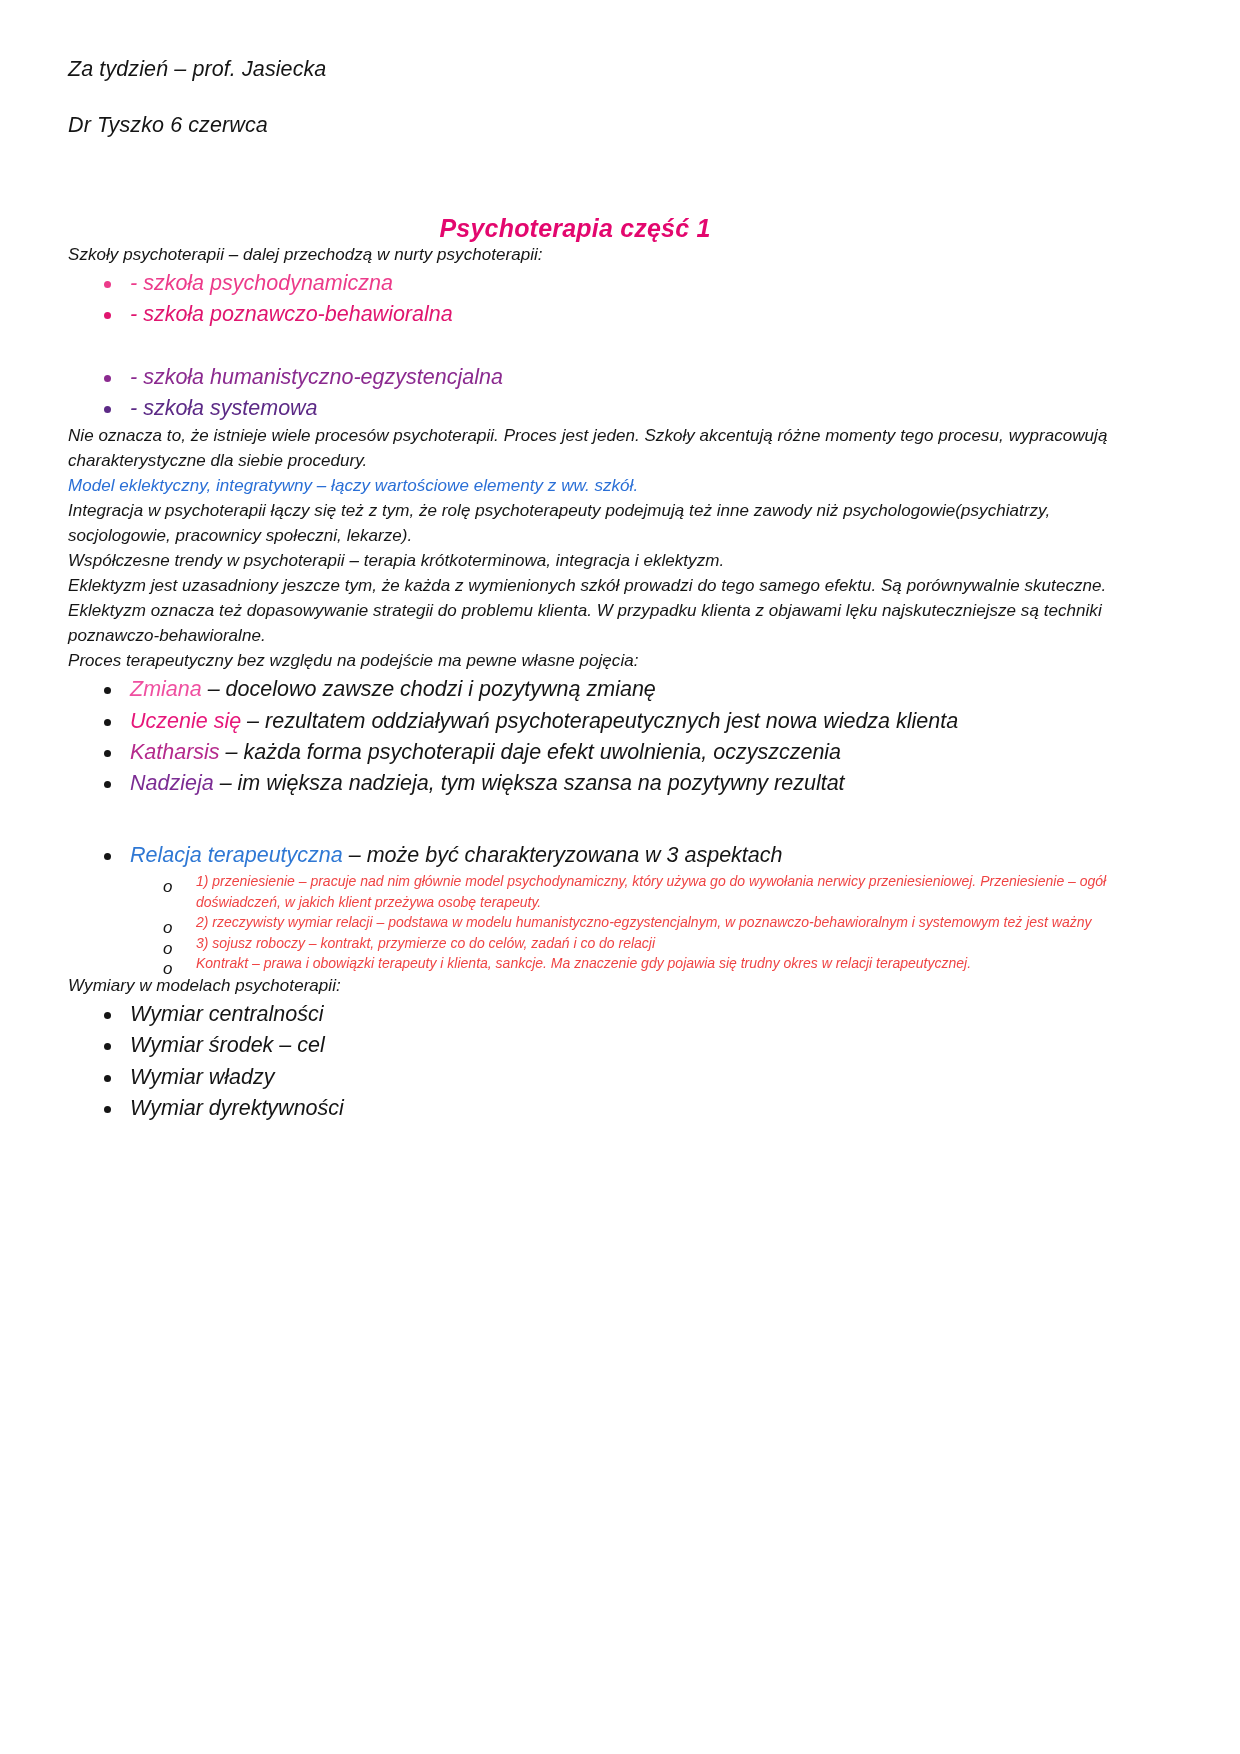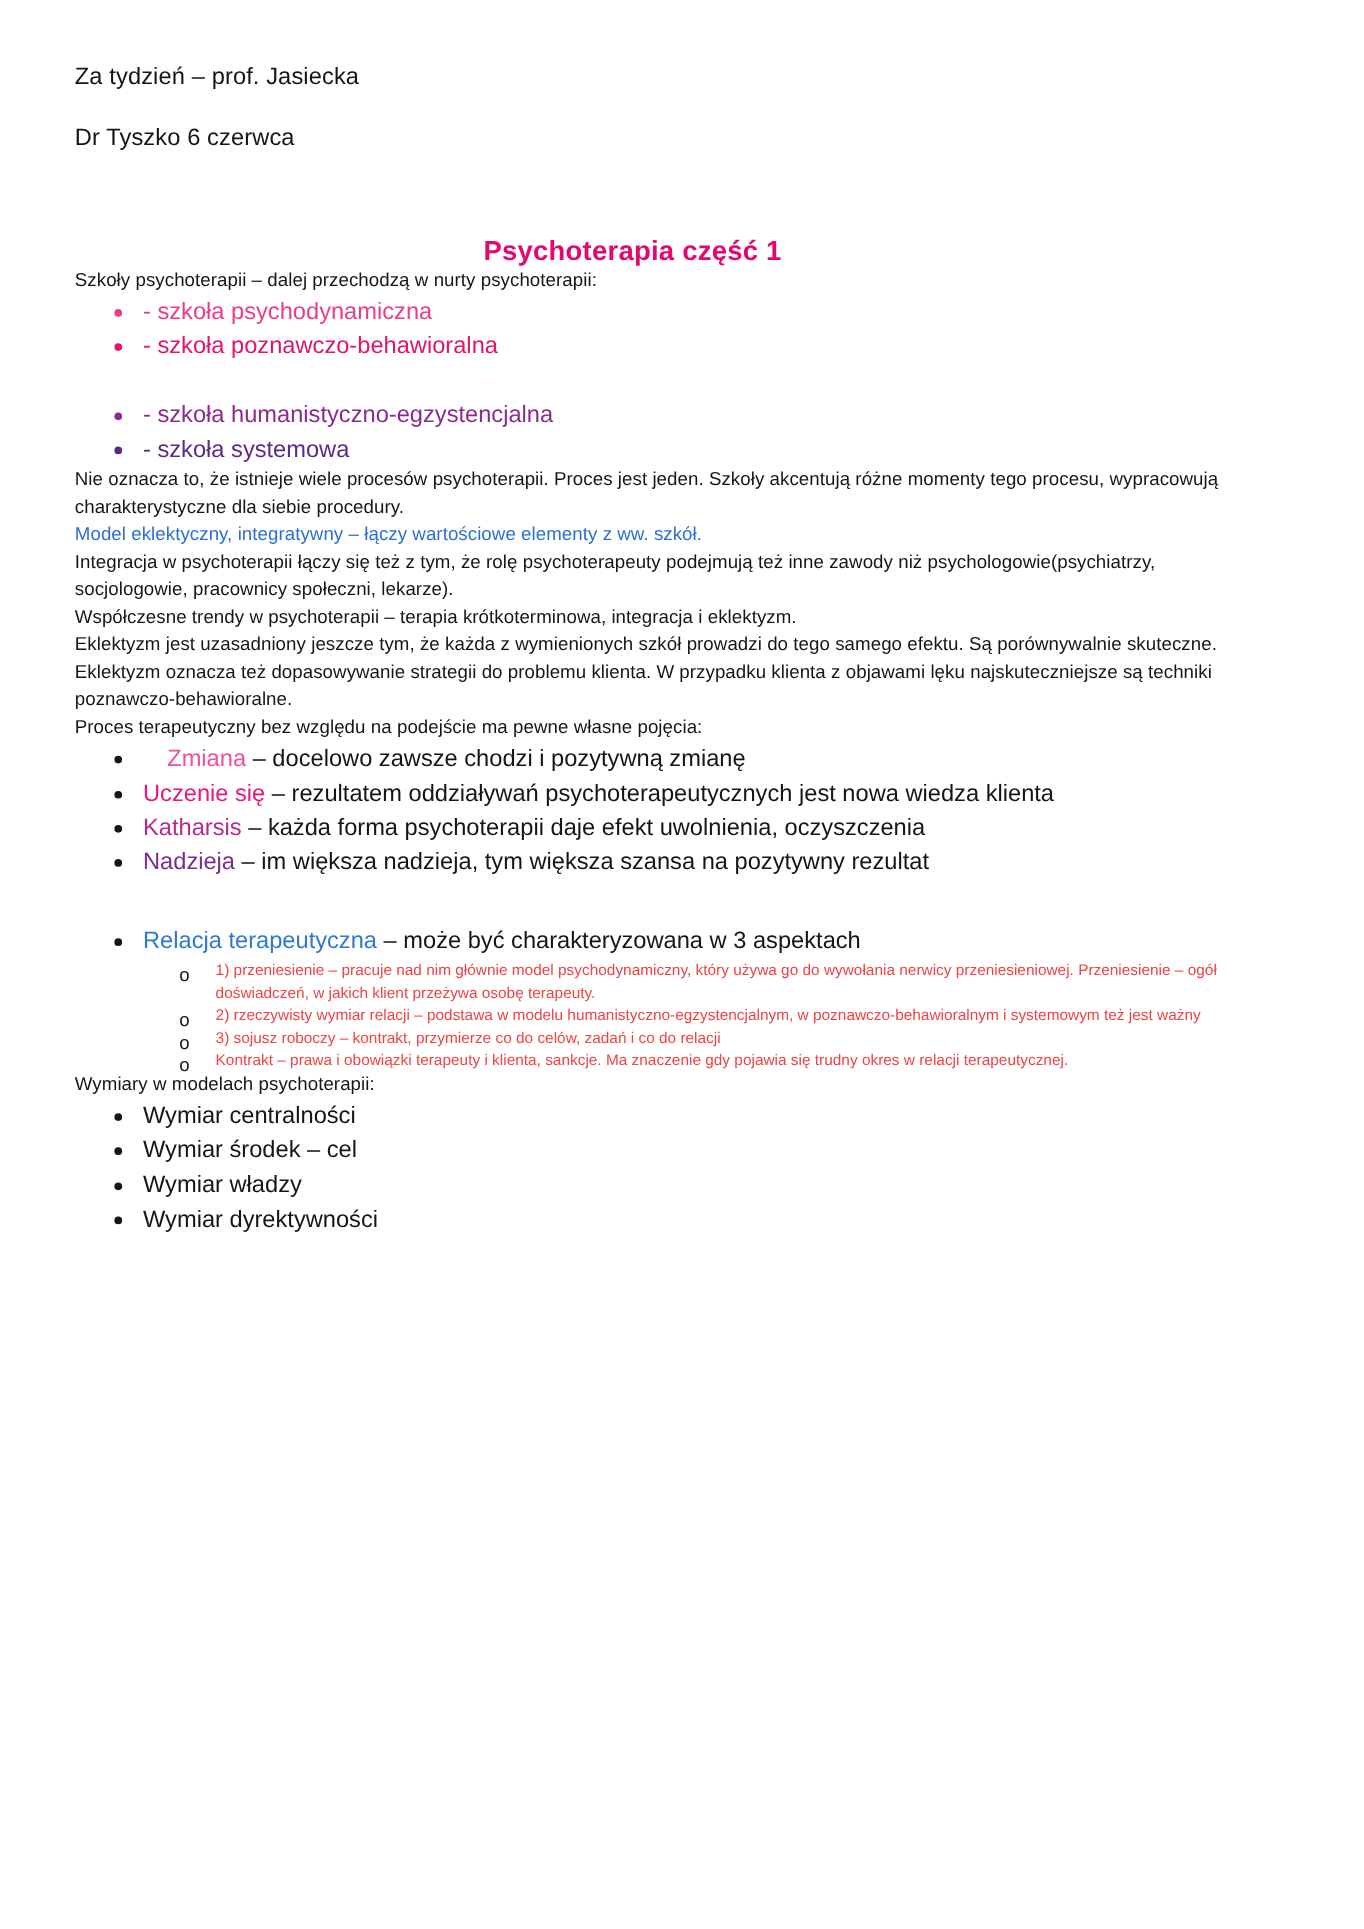--- a/index.html
+++ b/index.html
@@ -14,20 +14,21 @@
     color: #111111;
     -webkit-font-smoothing: antialiased;
   }
   .page {
     position: relative;
     width: 1240px;
     height: 1754px;
     box-sizing: border-box;
     padding: 55px 88px 40px 68px;
     background: #ffffff;
+    font-style: italic;
   }
   .hdr-line {
     font-size: 21.5px;
     line-height: 1.35;
     color: #151515;
     letter-spacing: 0.1px;
     margin: 0 0 26px 0;
   }
   .hdr-line.first { margin-bottom: 27px; }
 
@@ -136,21 +137,21 @@
 
   <p class="para gap-md">Integracja w psychoterapii łączy się też z tym, że rolę psychoterapeuty podejmują też inne zawody niż psychologowie(psychiatrzy, socjologowie, pracownicy społeczni, lekarze).</p>
 
   <p class="para gap-md">Współczesne trendy w psychoterapii – terapia krótkoterminowa, integracja i eklektyzm.</p>
 
   <p class="para gap-md">Eklektyzm jest uzasadniony jeszcze tym, że każda z wymienionych szkół prowadzi do tego samego efektu. Są porównywalnie skuteczne. Eklektyzm oznacza też dopasowywanie strategii do problemu klienta. W przypadku klienta z objawami lęku najskuteczniejsze są techniki poznawczo-behawioralne.</p>
 
   <p class="para gap-md">Proces terapeutyczny bez względu na podejście ma pewne własne pojęcia:</p>
 
   <ul class="bul gap-sm" id="concepts-list">
-      <li style="color: rgb(21, 21, 21);"><span class="term" style="color: rgb(239, 79, 160); margin-left: 22px;">Zmiana</span><span> – docelowo zawsze chodzi i pozytywną zmianę</span></li>
+      <li style="color: rgb(21, 21, 21);"><span class="term" style="color: rgb(239, 79, 160);">Zmiana</span><span> – docelowo zawsze chodzi i pozytywną zmianę</span></li>
       <li style="color: rgb(21, 21, 21);"><span class="term" style="color: rgb(230, 23, 122);">Uczenie się</span><span> – rezultatem oddziaływań psychoterapeutycznych jest nowa wiedza klienta</span></li>
       <li style="color: rgb(21, 21, 21);"><span class="term" style="color: rgb(181, 42, 140);">Katharsis</span><span> – każda forma psychoterapii daje efekt uwolnienia, oczyszczenia</span></li>
       <li style="color: rgb(21, 21, 21);"><span class="term" style="color: rgb(123, 44, 147);">Nadzieja</span><span> – im większa nadzieja, tym większa szansa na pozytywny rezultat</span></li>
       <li style="color: rgb(21, 21, 21); margin-top: 40px;"><span class="term" style="color: rgb(47, 120, 212);">Relacja terapeutyczna</span><span> – może być charakteryzowana w 3 aspektach</span></li>
       <ul class="sub">
         <li>1) przeniesienie – pracuje nad nim głównie model psychodynamiczny, który używa go do wywołania nerwicy przeniesieniowej. Przeniesienie – ogół doświadczeń, w jakich klient przeżywa osobę terapeuty.</li>
         <li>2) rzeczywisty wymiar relacji – podstawa w modelu humanistyczno-egzystencjalnym, w poznawczo-behawioralnym i systemowym też jest ważny</li>
         <li>3) sojusz roboczy – kontrakt, przymierze co do celów, zadań i co do relacji</li>
         <li>Kontrakt – prawa i obowiązki terapeuty i klienta, sankcje. Ma znaczenie gdy pojawia się trudny okres w relacji terapeutycznej.</li>
       </ul>

